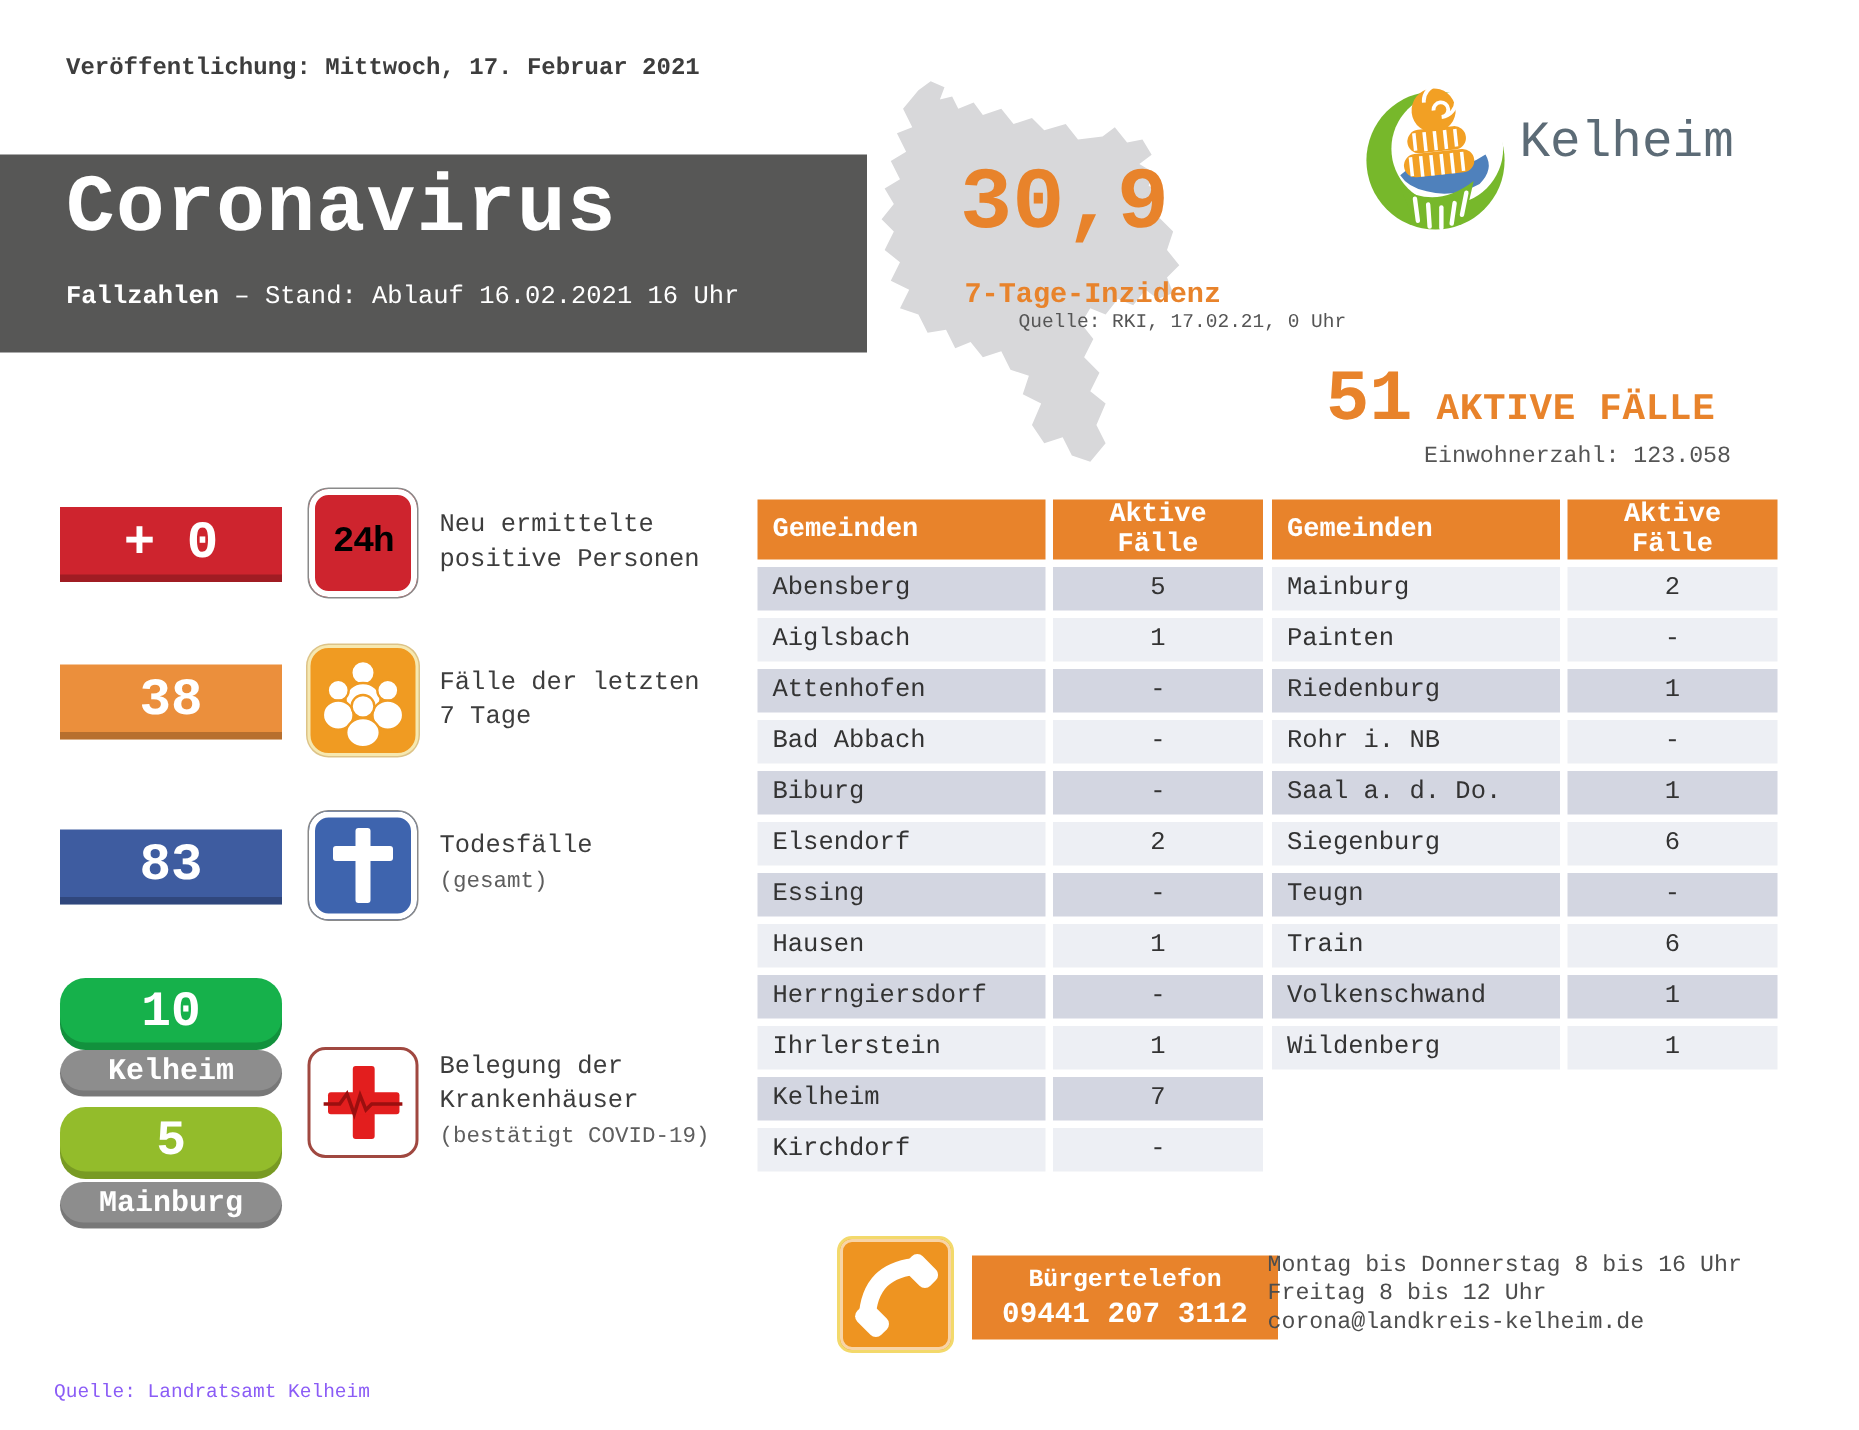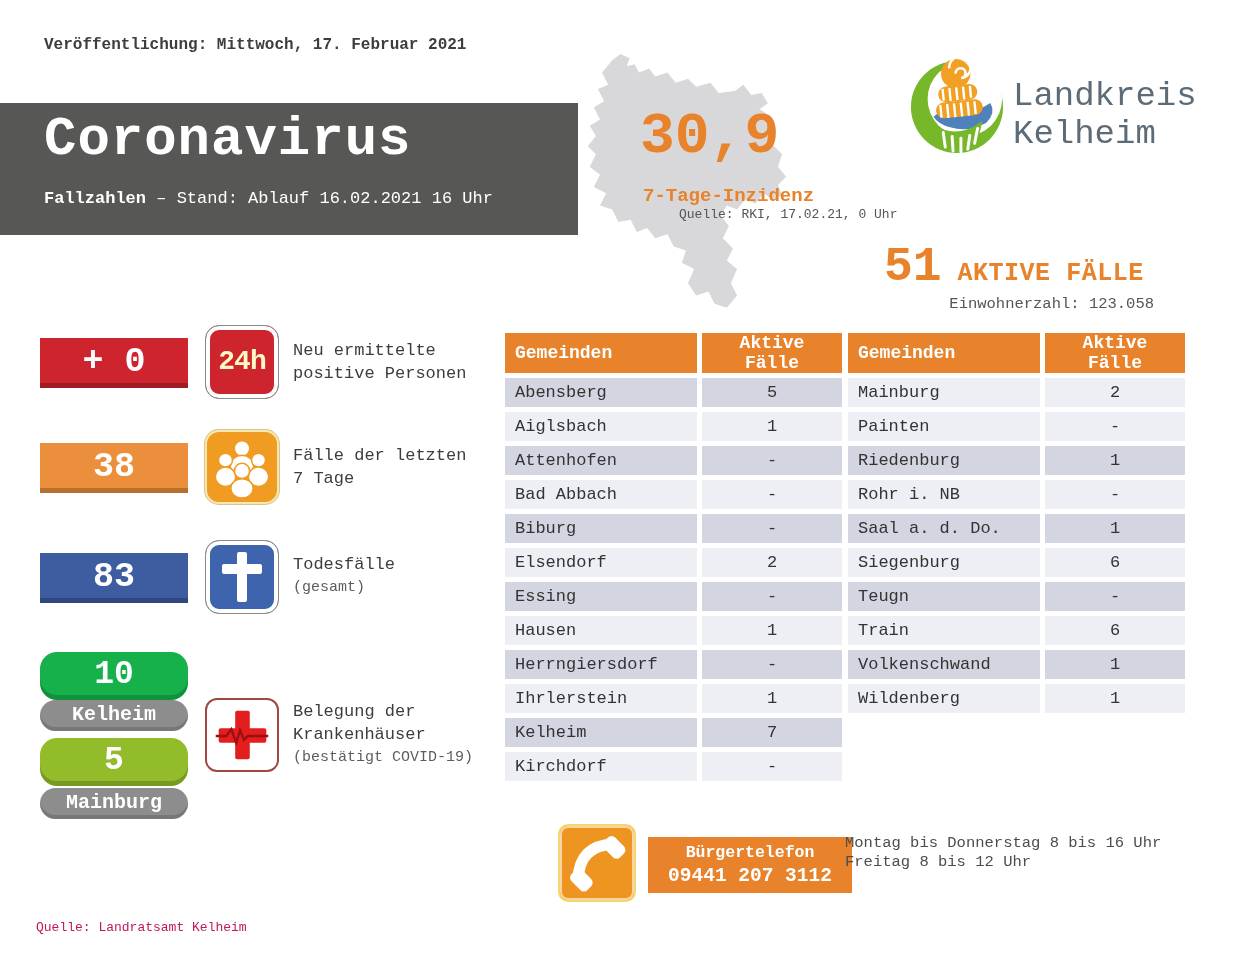--- a/index.html
+++ b/index.html
@@ -30,21 +30,21 @@
   .active-label{font-size:25px;font-weight:bold;letter-spacing:.5px;color:var(--accent_orange);}
   .population{left:884px;top:295px;width:270px;text-align:right;font-size:15.5px;color:#555;}
 
   
   .stat-row{position:absolute;left:40px;width:460px;height:100px;}
   .bar{position:absolute;left:0;width:148px;text-align:center;color:#fff;font-weight:bold;
        box-shadow:inset 0 -5px 0 rgba(0,0,0,.22);}
   .bar.big{top:13px;height:50px;font-size:35px;line-height:48px;}
   .tile{position:absolute;left:165px;width:74px;height:74px;border-radius:14px;box-sizing:border-box;}
   .tile.ring{box-shadow:inset 0 0 0 4px #fff;border:1px solid #8a8a8a;}
-  .tile-24h{background:var(--stat_red);color:#fef9c3;text-align:center;font-size:28px;font-weight:bold;line-height:72px;letter-spacing:-1px;}
+  .tile-24h{background:var(--stat_red);color:#000000;text-align:center;font-size:24px;font-weight:bold;line-height:72px;letter-spacing:-1px;}
   .tile-people{background:#F09B22;border:2px solid #F6E8B0;box-shadow:0 0 0 1px #DDC387;}
   .tile-cross{background:#3E64AE;}
   .tile-hosp{background:#fff;border:2px solid #A04840;border-radius:12px;}
   .tile-phone{background:#EE9421;border:2px solid #F3D96B;border-radius:10px;box-shadow:inset 0 0 0 2px rgba(255,255,255,.6);}
   .stat-label{position:absolute;left:253px;top:14px;font-size:17px;line-height:23px;color:var(--text_dark);}
   .stat-label .sub{font-size:15px;color:#5e5e5e;}
 
   
   .hosp-group{position:absolute;left:40px;top:652px;width:460px;height:170px;}
   .mini-bar{position:absolute;left:0;width:148px;text-align:center;color:#fff;font-weight:bold;border-radius:17px;}
@@ -65,21 +65,21 @@
   .t-right{left:843px;}
 
   
   .hot-icon{left:558px;top:824px;width:78px;height:78px;}
   .hot-box{left:648px;top:837px;width:204px;height:52px;background:var(--accent_orange);color:#fff;
            text-align:center;padding-top:4px;box-sizing:content-box;}
   .hot-box .l1{font-size:16.5px;font-weight:bold;line-height:23px;}
   .hot-box .l2{font-size:19.5px;font-weight:bold;line-height:25px;}
   .hot-hours{left:845px;top:834px;font-size:15.5px;line-height:19px;color:var(--text_gray);}
 
-  .footer-src{left:36px;top:920px;font-size:13px;color:#be185d;}
+  .footer-src{left:36px;top:920px;font-size:13px;color:#8b5cf6;}
 </style>
 </head>
 <body>
 
 <div class="page">
 
   <div class="abs pub">Veröffentlichung: Mittwoch, 17. Februar 2021</div>
 
   <div class="abs banner">
     <div class="banner-title">Coronavirus</div>
@@ -123,21 +123,20 @@
             <path d="M39 48 L39 62"></path>
             <path d="M46 48 L46 62"></path>
           <path d="M53 48 L53 62"></path>
             <path d="M60 48 L60 62"></path>
             <path d="M67 48 L67 61"></path>
         </g>
       </g>
     </svg>
   </div>
   <div class="abs logo-text">
-    <div>Landkreis</div>
     <div>Kelheim</div>
   </div>
 
   <div class="abs active-line">
     <span class="active-value">51</span>
     <span class="active-label">AKTIVE FÄLLE</span>
   </div>
   <div class="abs population">Einwohnerzahl: 123.058</div>
 
   <div class="stat-row" style="top:325px;">
@@ -335,17 +334,18 @@
       </g>
     </svg>
   </div>
   <div class="abs hot-box">
     <div class="l1">Bürgertelefon</div>
     <div class="l2">09441 207 3112</div>
   </div>
   <div class="abs hot-hours">
     <div>Montag bis Donnerstag 8 bis 16 Uhr</div>
     <div>Freitag 8 bis 12 Uhr</div>
+    <div>corona@landkreis-kelheim.de</div>
   </div>
 
   <div class="abs footer-src">Quelle: Landratsamt Kelheim</div>
 
 </div>
 
 </body></html>

